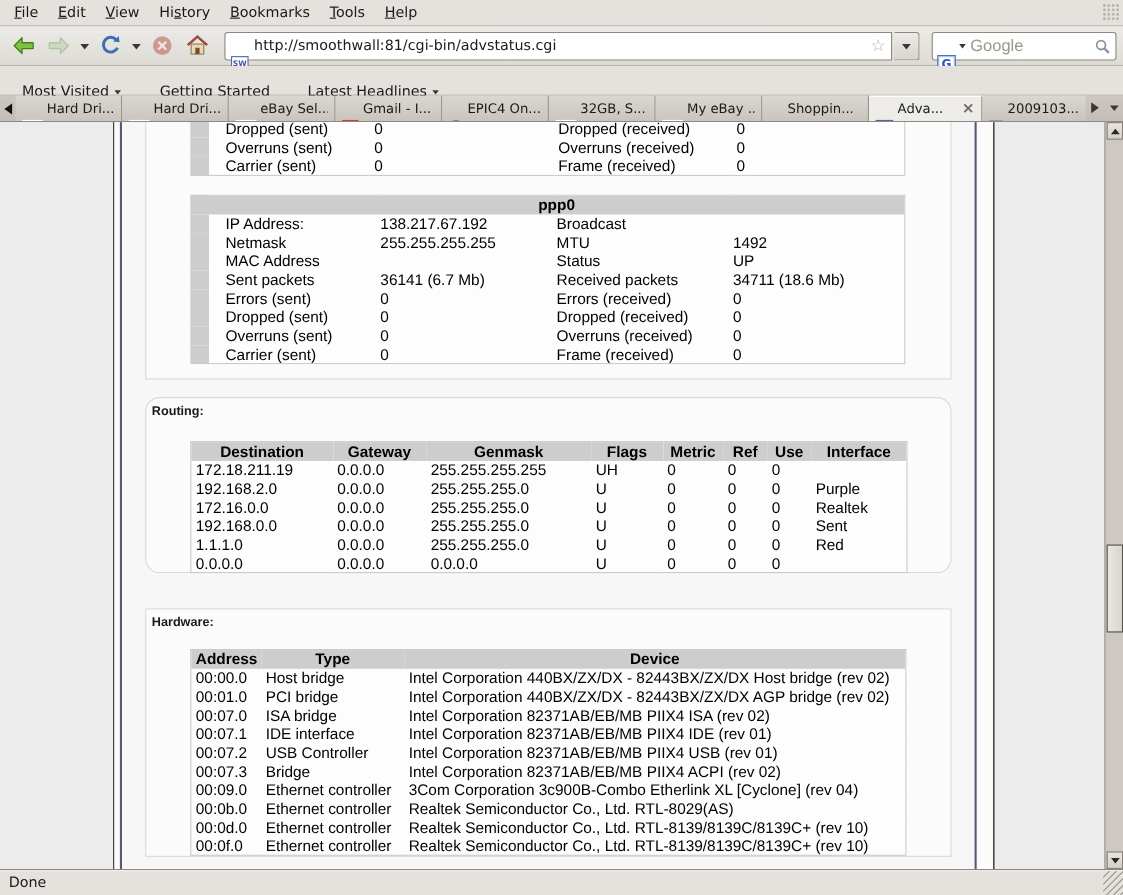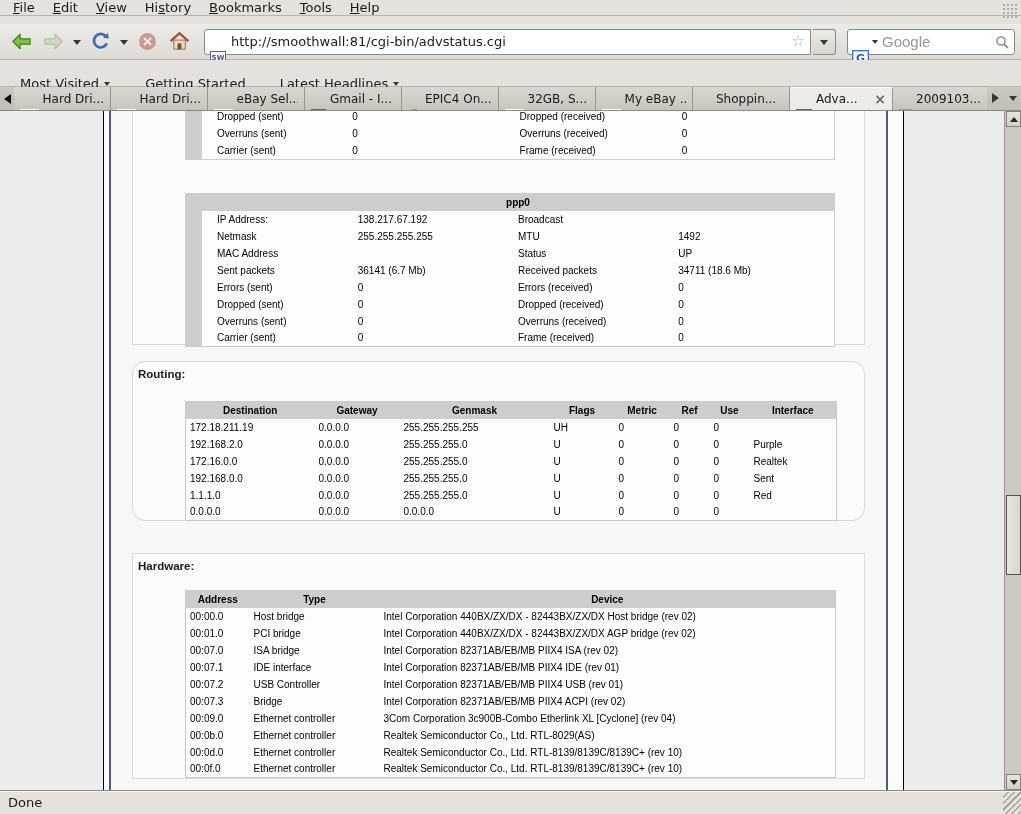--- a/index.html
+++ b/index.html
@@ -1,21 +1,21 @@
 <!DOCTYPE html>
 <html style="--frame-blue: #56567e; --table-header-gray: #cdcdcd; --chrome-bg: #e5e2dd; --page-bg: #f7f7f7; --gutter-bg: #ececec; --url-text-color: #1a1a1a;"><head>
 <meta charset="utf-8">
 <style>
   * { box-sizing: border-box; margin: 0; padding: 0; }
   html,body { width: 1021px; height: 814px; }
   body { font-family: "DejaVu Sans", sans-serif; font-size: 13px; color: #1a1a1a; }
   #app { position: relative; width: 1021px; height: 814px; background: var(--chrome-bg,#e5e2dd); overflow: hidden; }
 
   
-  .menubar { position: absolute; left:0; top:0; width:100%; height:16px;
+  .menubar { position: absolute; left:0; top:0; width:100%; height:24px;
     background: var(--chrome-bg,#e5e2dd); border-bottom:1px solid #b8b4ad;
     display:flex; align-items:center; padding-left:4px; }
   .menu-item { padding: 3px 9px; cursor: default; }
   .menu-item u { text-decoration: underline; }
   .grip-dots { position:absolute; right:3px; top:3px; width:16px; height:17px;
     background: radial-gradient(#b2aea7 1px, transparent 1.3px); background-size: 4px 4px; }
 
   
   .navbar { position:absolute; left:0; top:24px; width:100%; height:36px;
     background: linear-gradient(#ecebe7, #dedbd5); border-bottom:1px solid #b8b4ad;
@@ -82,35 +82,35 @@
   .vline { position:absolute; top:0; bottom:0; }
   .vl-black-l { left:103px; width:1px; background:#000; }
   .vl-gap-l   { left:104px; width:5px; background:#fafafa; }
   .vl-blue-l  { left:109px; width:2px; background:var(--frame-blue,#56567e); }
   .vl-blue-r  { left:886px; width:2px; background:var(--frame-blue,#56567e); }
   .vl-gap-r   { left:888px; width:15px; background:#fbfbfb; }
   .vl-black-r { left:903px; width:1px; background:#000; }
   .page { position:absolute; left:111px; top:0; width:775px; height:679px; background:var(--page-bg,#f7f7f7); overflow:hidden; }
 
   
-  .page table { border-collapse:collapse; table-layout:fixed; font-family:"Liberation Sans","DejaVu Sans",sans-serif; font-size:10px; color:#000;margin-left:12px; }
+  .page table { border-collapse:collapse; table-layout:fixed; font-family:"Liberation Sans","DejaVu Sans",sans-serif; font-size:14px; color:#000; }
   .page td, .page th { height:17px; padding:0 4px; white-space:nowrap; overflow:hidden; text-align:left; }
   .page th { font-weight:bold; text-align:center; background:var(--table-header-gray,#cdcdcd); }
   .section-box { position:absolute; width:733px; background:#fbfbfb; border:1px solid #d9d9d9; }
   .section-label { position:absolute; left:5px; top:6px; font-family:"Liberation Sans",sans-serif; font-size:11.5px; font-weight:bold; }
 
   .iface-box { left:21px; top:-8px; height:242px; }
   .iface-table { position:absolute; width:650px; background:#fdfdfd; border:1px solid #ccc;
     border-left:17px solid var(--table-header-gray,#cdcdcd); }
   .iface-table td:nth-child(1){ width:148px; padding-left:15px; }
   .iface-table td:nth-child(2){ width:160px; }
   .iface-table td:nth-child(3){ width:155px; }
   .iface-table td:nth-child(4){ width:150px; }
   #fragment-table { left:62px; top:-3px; border-top:none; }
-  #ppp0-table { left:62px; top:82px; }
+  #ppp0-table { left:62px; top:66px; }
 
   #routing-box { left:21px; top:250px; height:160px;border-radius:13px; }
   #routing-table { position:absolute; left:40px; top:39px; width:651px; background:#fdfdfd; border:1px solid #c9c9c9; }
   #routing-table th:nth-child(1){width:129px} #routing-table th:nth-child(2){width:85px}
   #routing-table th:nth-child(3){width:150px} #routing-table th:nth-child(4){width:65px}
   #routing-table th:nth-child(5){width:55px} #routing-table th:nth-child(6){width:40px}
   #routing-table th:nth-child(7){width:40px} #routing-table th:nth-child(8){width:87px}
 
   #hardware-box { left:21px; top:442px; height:226px; }
   #hardware-table { position:absolute; left:40px; top:36px; width:650px; background:#fdfdfd; border:1px solid #c9c9c9; }

